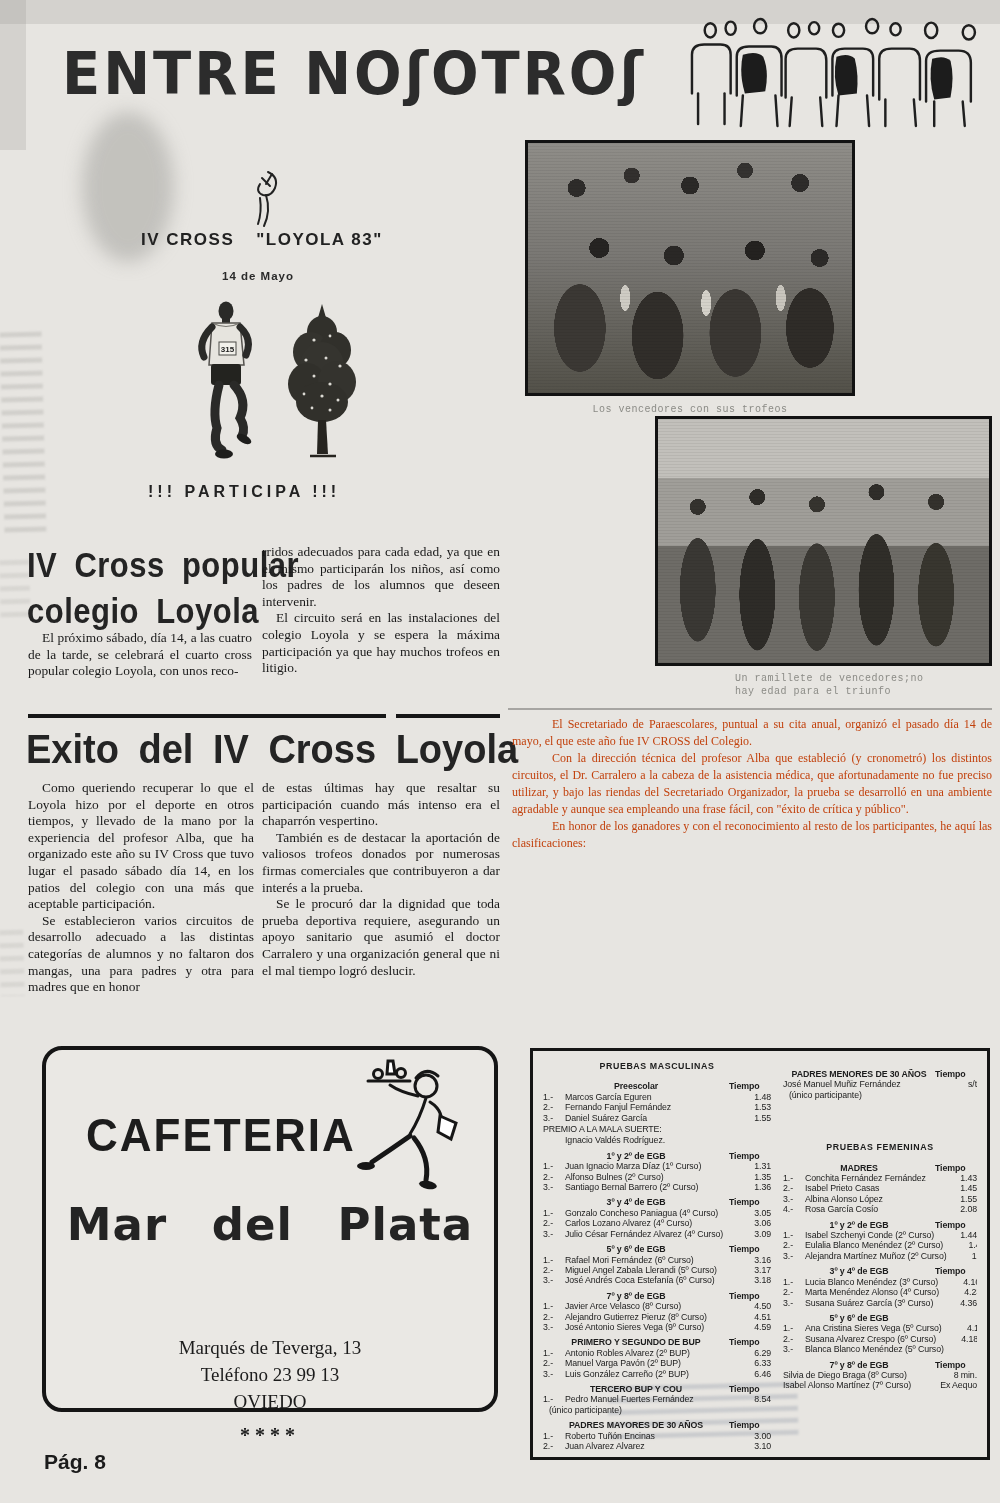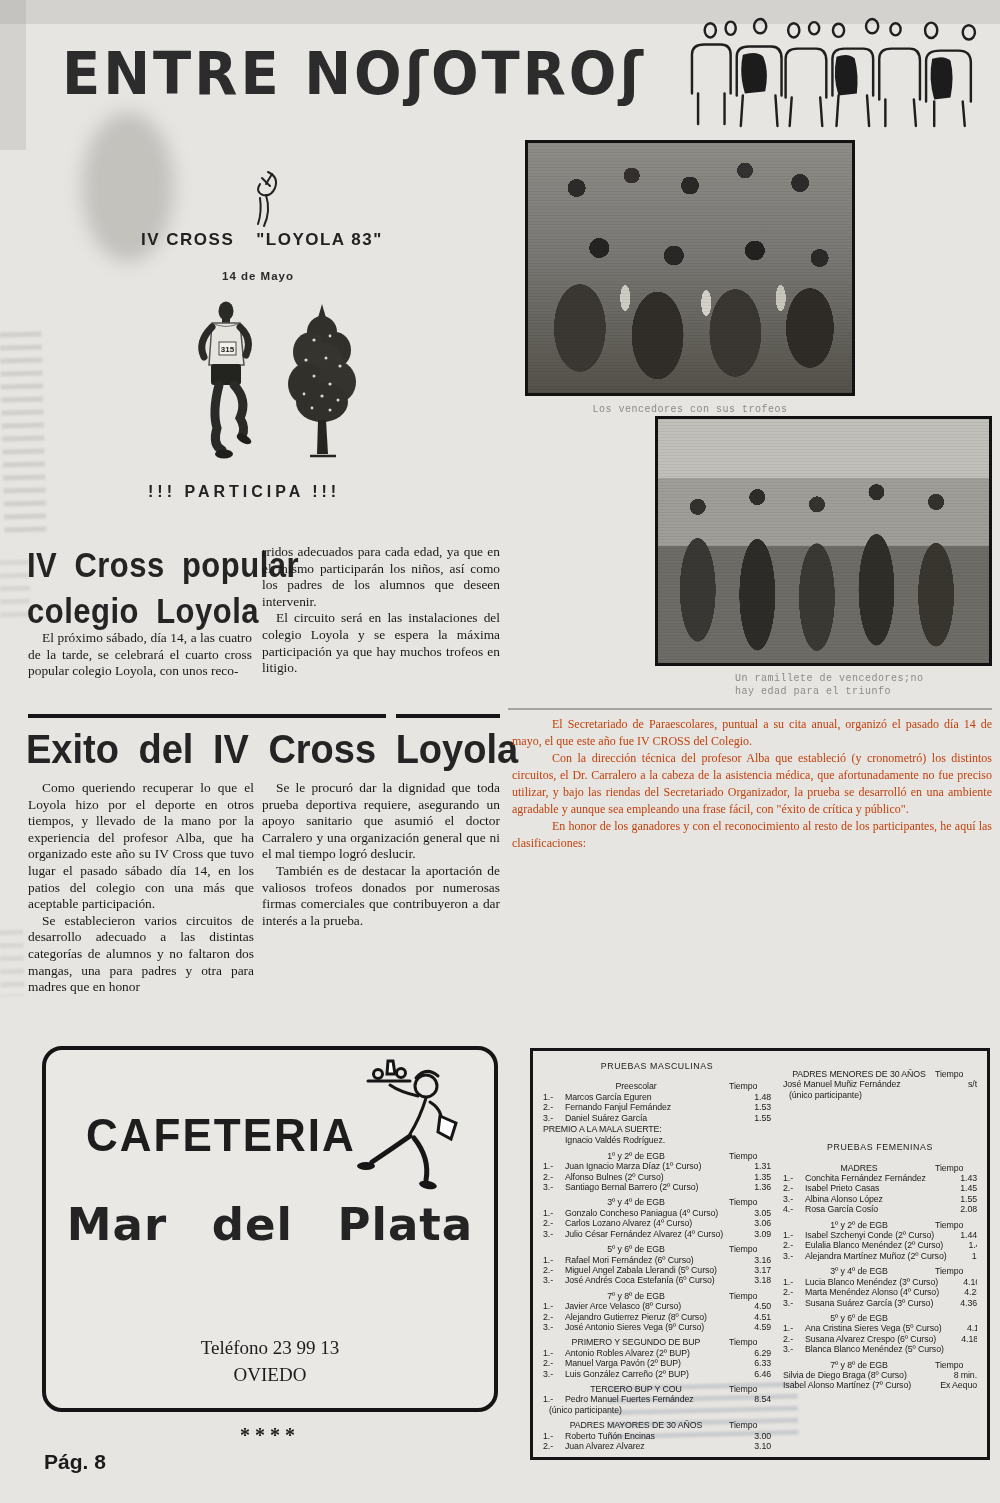--- a/index.html
+++ b/index.html
@@ -48,24 +48,24 @@
   .ad-cafeteria{font-family:"Liberation Sans",sans-serif;font-weight:700;font-size:44px;letter-spacing:2px;color:#1d1d1d;transform:scaleY(1.03);transform-origin:left top}
   .ad-mar{font-family:"DejaVu Sans",sans-serif;font-weight:bold;font-size:45px;letter-spacing:1px;word-spacing:28px;color:#242424;text-align:center;width:100%}
   .ad-addr{font-size:19px;line-height:27px;text-align:center;color:#1c1c1c;width:100%}
   .ad-stars{font-size:20px;font-weight:bold;letter-spacing:5px;text-align:center;width:100%;color:#1c1c1c}
   
   .resbox{border:3px solid #151515;box-sizing:border-box;padding:8px 10px;display:flex;gap:12px;
     font-family:"Liberation Sans",sans-serif;font-size:8.8px;line-height:10.4px;color:#1c1c1c;letter-spacing:-.1px}
   .rescol{overflow:hidden}
   #results-left{width:228px;flex:none}
   #results-right{flex:1;padding-top:10px}
-  .rbig{text-align:center;font-weight:400;letter-spacing:.6px;margin:2px 0 10px}
+  .rbig{text-align:center;font-weight:700;letter-spacing:.6px;margin:2px 0 10px}
   .rgap{margin-top:42px}
   .rsec{margin-bottom:5px}
-  .rhead{display:flex;font-weight:400}
+  .rhead{display:flex;font-weight:700}
   .rhname{flex:1;text-align:center}
   .rtimecol{width:42px;text-align:left;flex:none}
   .rrow{display:flex;white-space:nowrap}
   .rnum{width:22px;flex:none}
   .rname{flex:1;overflow:visible}
   .rt{width:42px;text-align:right;flex:none}
   .rnote{margin-left:6px}
   .rextra{margin-top:1px}
   .rextra.ind{margin-left:22px}
   
@@ -202,22 +202,23 @@
 
 <div class="abs rule-heavy" style="left:28px;top:714px;width:358px"></div>
 <div class="abs rule-heavy" style="left:396px;top:714px;width:104px"></div>
 
 <div class="abs hl2" style="left:26px;top:726px">Exito del IV Cross Loyola</div>
 <div class="abs bodytxt" style="left:28px;top:780px;width:226px">
   <p>Como queriendo recuperar lo que el Loyola hizo por el deporte en otros tiempos, y llevado de la mano por la experiencia del profesor Alba, que ha organizado este año su IV Cross que tuvo lugar el pasado sábado día 14, en los patios del colegio con una más que aceptable participación.</p>
   <p>Se establecieron varios circuitos de desarrollo adecuado a las distintas categorías de alumnos y no faltaron dos mangas, una para padres y otra para madres que en honor</p>
 </div>
 <div class="abs bodytxt" style="left:262px;top:780px;width:238px">
+  <p class="noind">de estas últimas hay que resaltar su participación cuando más intenso era el chaparrón vespertino.</p>
+  <p>También es de destacar la aportación de valiosos trofeos donados por numerosas firmas comerciales que contribuyeron a dar interés a la prueba.</p>
   <p>Se le procuró dar la dignidad que toda prueba deportiva requiere, asegurando un apoyo sanitario que asumió el doctor Carralero y una organización general que ni el mal tiempo logró deslucir.</p>
-  <p>También es de destacar la aportación de valiosos trofeos donados por numerosas firmas comerciales que contribuyeron a dar interés a la prueba.</p>
 </div>
 
 <div class="abs photo" style="left:525px;top:140px;width:330px;height:256px;
   background-image:
    radial-gradient(circle 9px at 15% 18%, #2e2c2a 0 99%, transparent 100%),
    radial-gradient(circle 8px at 32% 13%, #33302e 0 99%, transparent 100%),
    radial-gradient(circle 9px at 50% 17%, #2b2927 0 99%, transparent 100%),
    radial-gradient(circle 8px at 67% 11%, #343230 0 99%, transparent 100%),
    radial-gradient(circle 9px at 84% 16%, #2e2c2a 0 99%, transparent 100%),
    radial-gradient(circle 10px at 22% 42%, #262422 0 99%, transparent 100%),
@@ -277,20 +278,21 @@
         <path d="M80,78 Q60,92 42,104" stroke-width="5"></path>
         <path d="M84,80 Q100,100 96,122" stroke-width="5"></path>
         <ellipse cx="36" cy="108" rx="9" ry="4" fill="#161616" stroke="none"></ellipse>
         <ellipse cx="98" cy="127" rx="9" ry="4" fill="#161616" stroke="none" transform="rotate(12 98 127)"></ellipse>
       </g>
     </svg>
   </div>
   <div class="abs ad-cafeteria" style="left:40px;top:60px">CAFETERIA</div>
   <div class="abs ad-mar" style="left:0;top:148px">Mar del Plata</div>
   <div class="abs ad-addr" style="left:0;top:284px">
+    <div>Marqués de Teverga, 13</div>
     <div>Teléfono 23 99 13</div>
     <div>OVIEDO</div>
   </div>
   <div class="abs ad-stars" style="left:0;top:374px">****</div>
 </div>
 
 <div class="abs resbox" style="left:530px;top:1048px;width:460px;height:412px">
   <div class="rescol" id="results-left">
       <div class="rbig">PRUEBAS MASCULINAS</div>
       <div class="rsec">

